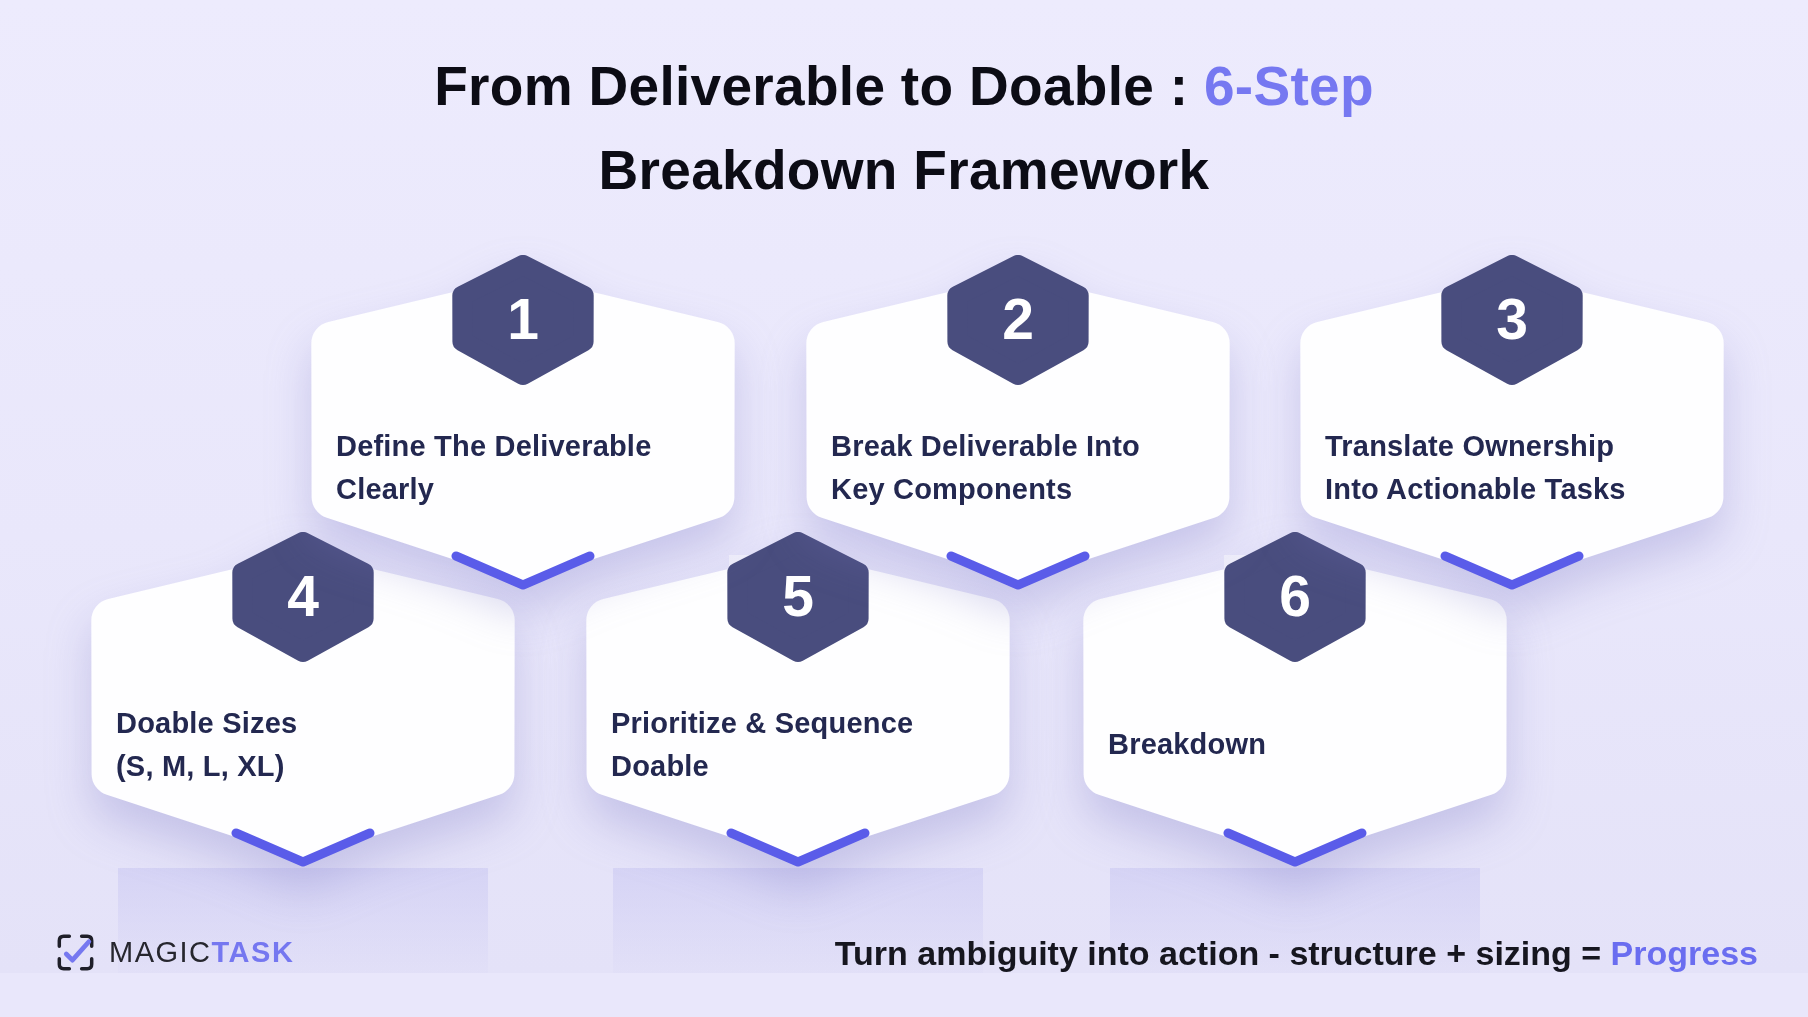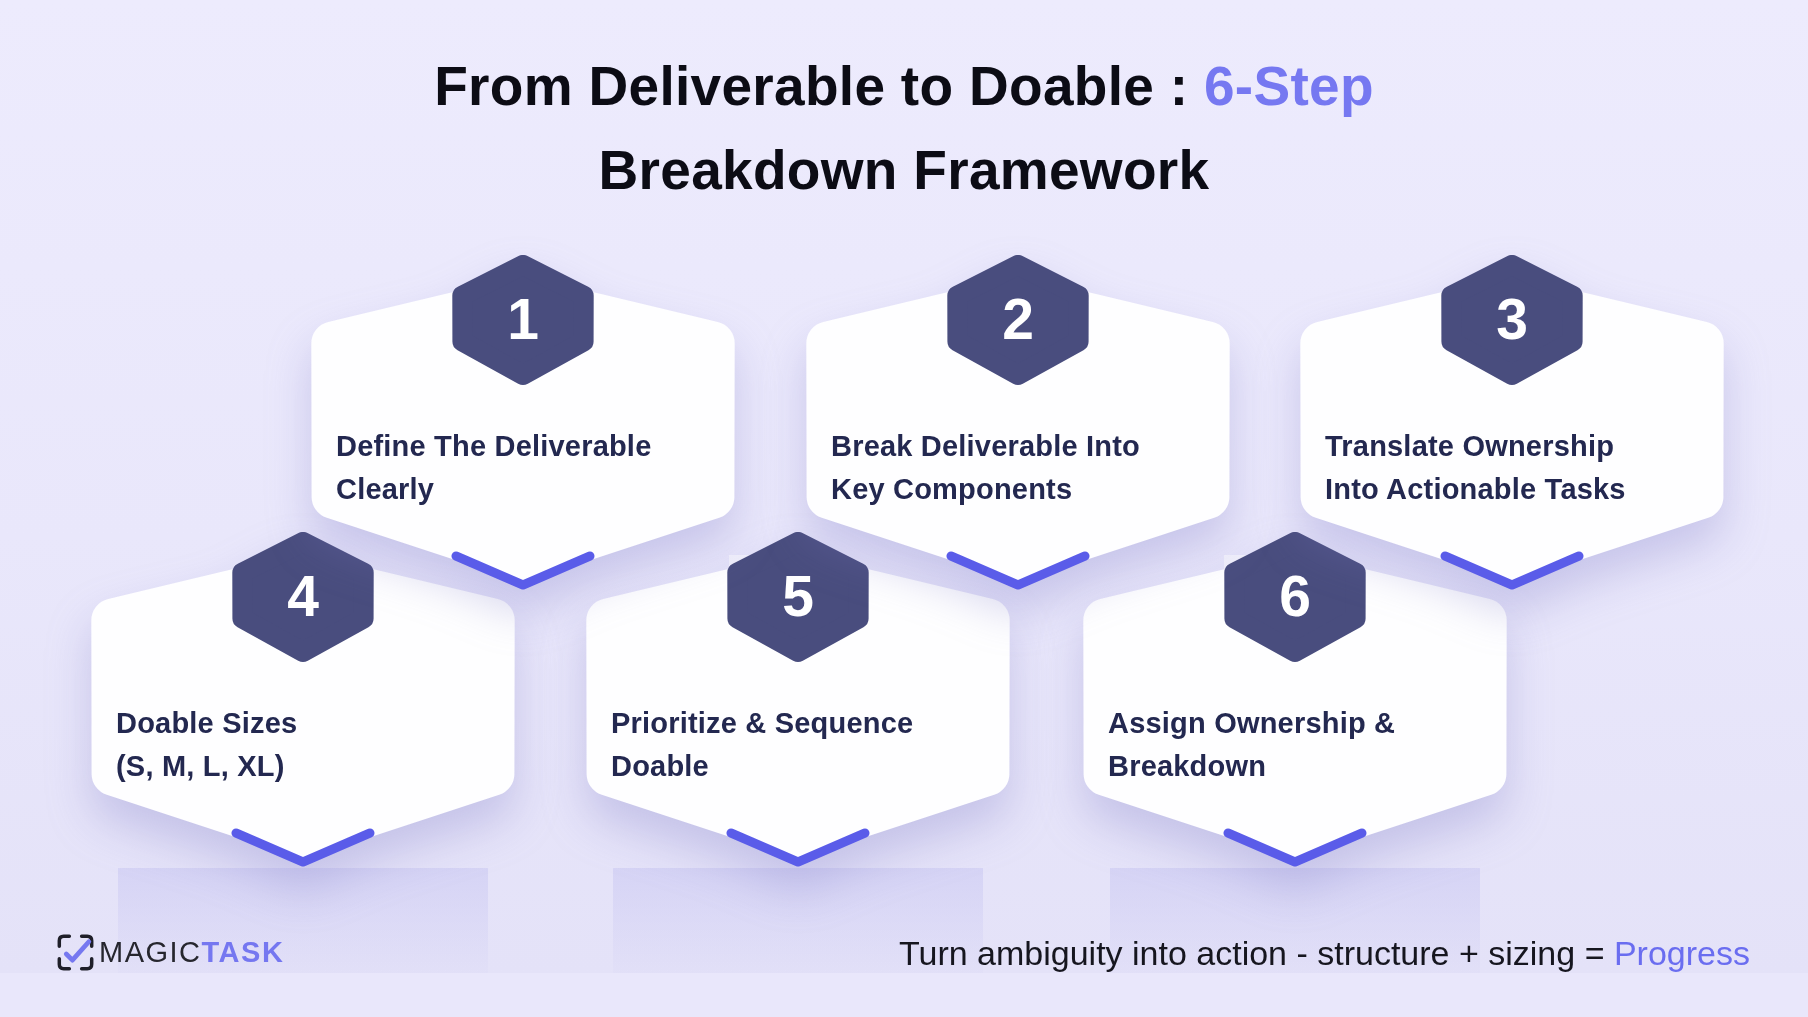--- a/index.html
+++ b/index.html
@@ -40,27 +40,27 @@
         background:linear-gradient(180deg,rgba(255,255,255,.55),rgba(255,255,255,0));}
   .glow.g1{left:729px;}
   .glow.g2{left:1224px;}
   .reflection{width:370px;height:125px;top:868px;
         background:linear-gradient(180deg,rgba(201,199,242,.55),rgba(233,231,251,0));}
   .reflection.r1{left:118px;}
   .reflection.r2{left:613px;}
   .reflection.r3{left:1110px;}
 
   
-  .logo{position:absolute;left:55px;top:932px;display:flex;align-items:center;gap:3px;z-index:4;}
+  .logo{position:absolute;left:55px;top:932px;display:flex;align-items:center;gap:13px;z-index:4;}
   .logo-icon{width:41px;height:41px;}
   .logo-text{font-size:29px;letter-spacing:1.5px;white-space:nowrap;}
   .logo-text .magic{font-weight:300;color:#26262e;}
   .logo-text .task{font-weight:800;color:#7577f0;}
-  .tagline{position:absolute;right:58px;top:934px;z-index:4;
-           font-size:34px;font-weight:400;color:#16161f;white-space:pre-wrap;}
+  .tagline{position:absolute;right:50px;top:934px;z-index:4;
+           font-size:34px;font-weight:700;color:#16161f;white-space:pre-wrap;}
   .tagline .accent{color:#6a6df0;}
 </style>
 </head>
 <body>
 
 <div class="canvas">
 
   <h1 class="title">
     <div class="tl"><span>From Deliverable to Doable : </span><span class="accent">6-Step</span></div>
     <div class="tl">Breakdown Framework</div>
@@ -99,21 +99,20 @@
   </div>
 
   <div class="hex-card row2 hex-6">
     <svg class="hex-svg" viewBox="0 0 430 345">
       <path class="hex-body" d="M215,45 L404.7,90.4 L404.4,243.9 L215,306 L25.6,243.9 L25.3,90.4 Z"></path>
       <polyline class="hex-chevron" points="148,303 215,332 282,303"></polyline>
       <path class="hex-badge" d="M215,12 L275.7,42.6 L275.6,88.5 L215,122 L154.4,88.5 L154.3,42.6 Z"></path>
     </svg>
     <div class="hex-num">6</div>
     <div class="hex-label">
-      <span>Assign Ownership &amp;</span>
       <span>Breakdown</span>
     </div>
   </div>
 
   <div class="hex-card row1 hex-1">
     <svg class="hex-svg" viewBox="0 0 430 345">
       <path class="hex-body" d="M215,45 L404.7,90.4 L404.4,243.9 L215,306 L25.6,243.9 L25.3,90.4 Z"></path>
       <polyline class="hex-chevron" points="148,303 215,332 282,303"></polyline>
       <path class="hex-badge" d="M215,12 L275.7,42.6 L275.6,88.5 L215,122 L154.4,88.5 L154.3,42.6 Z"></path>
     </svg>

